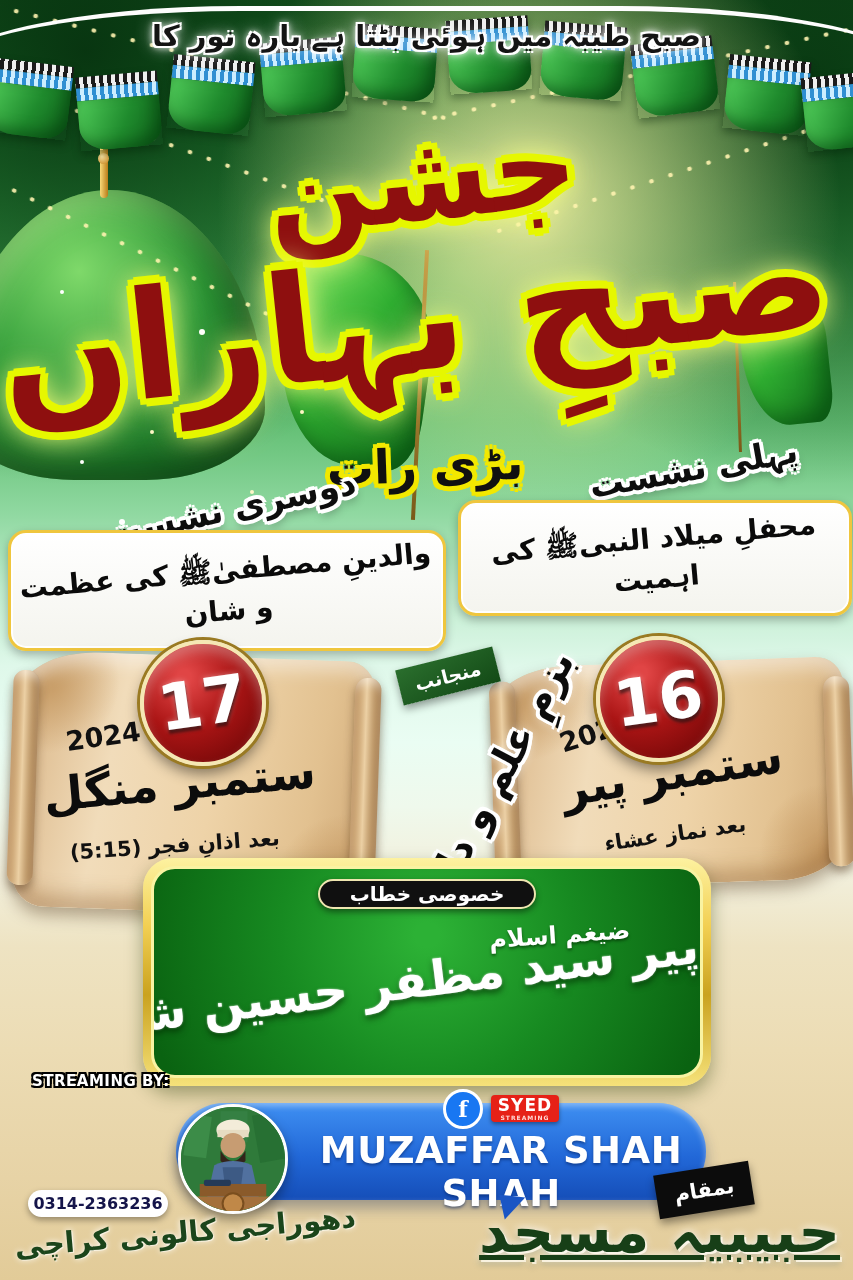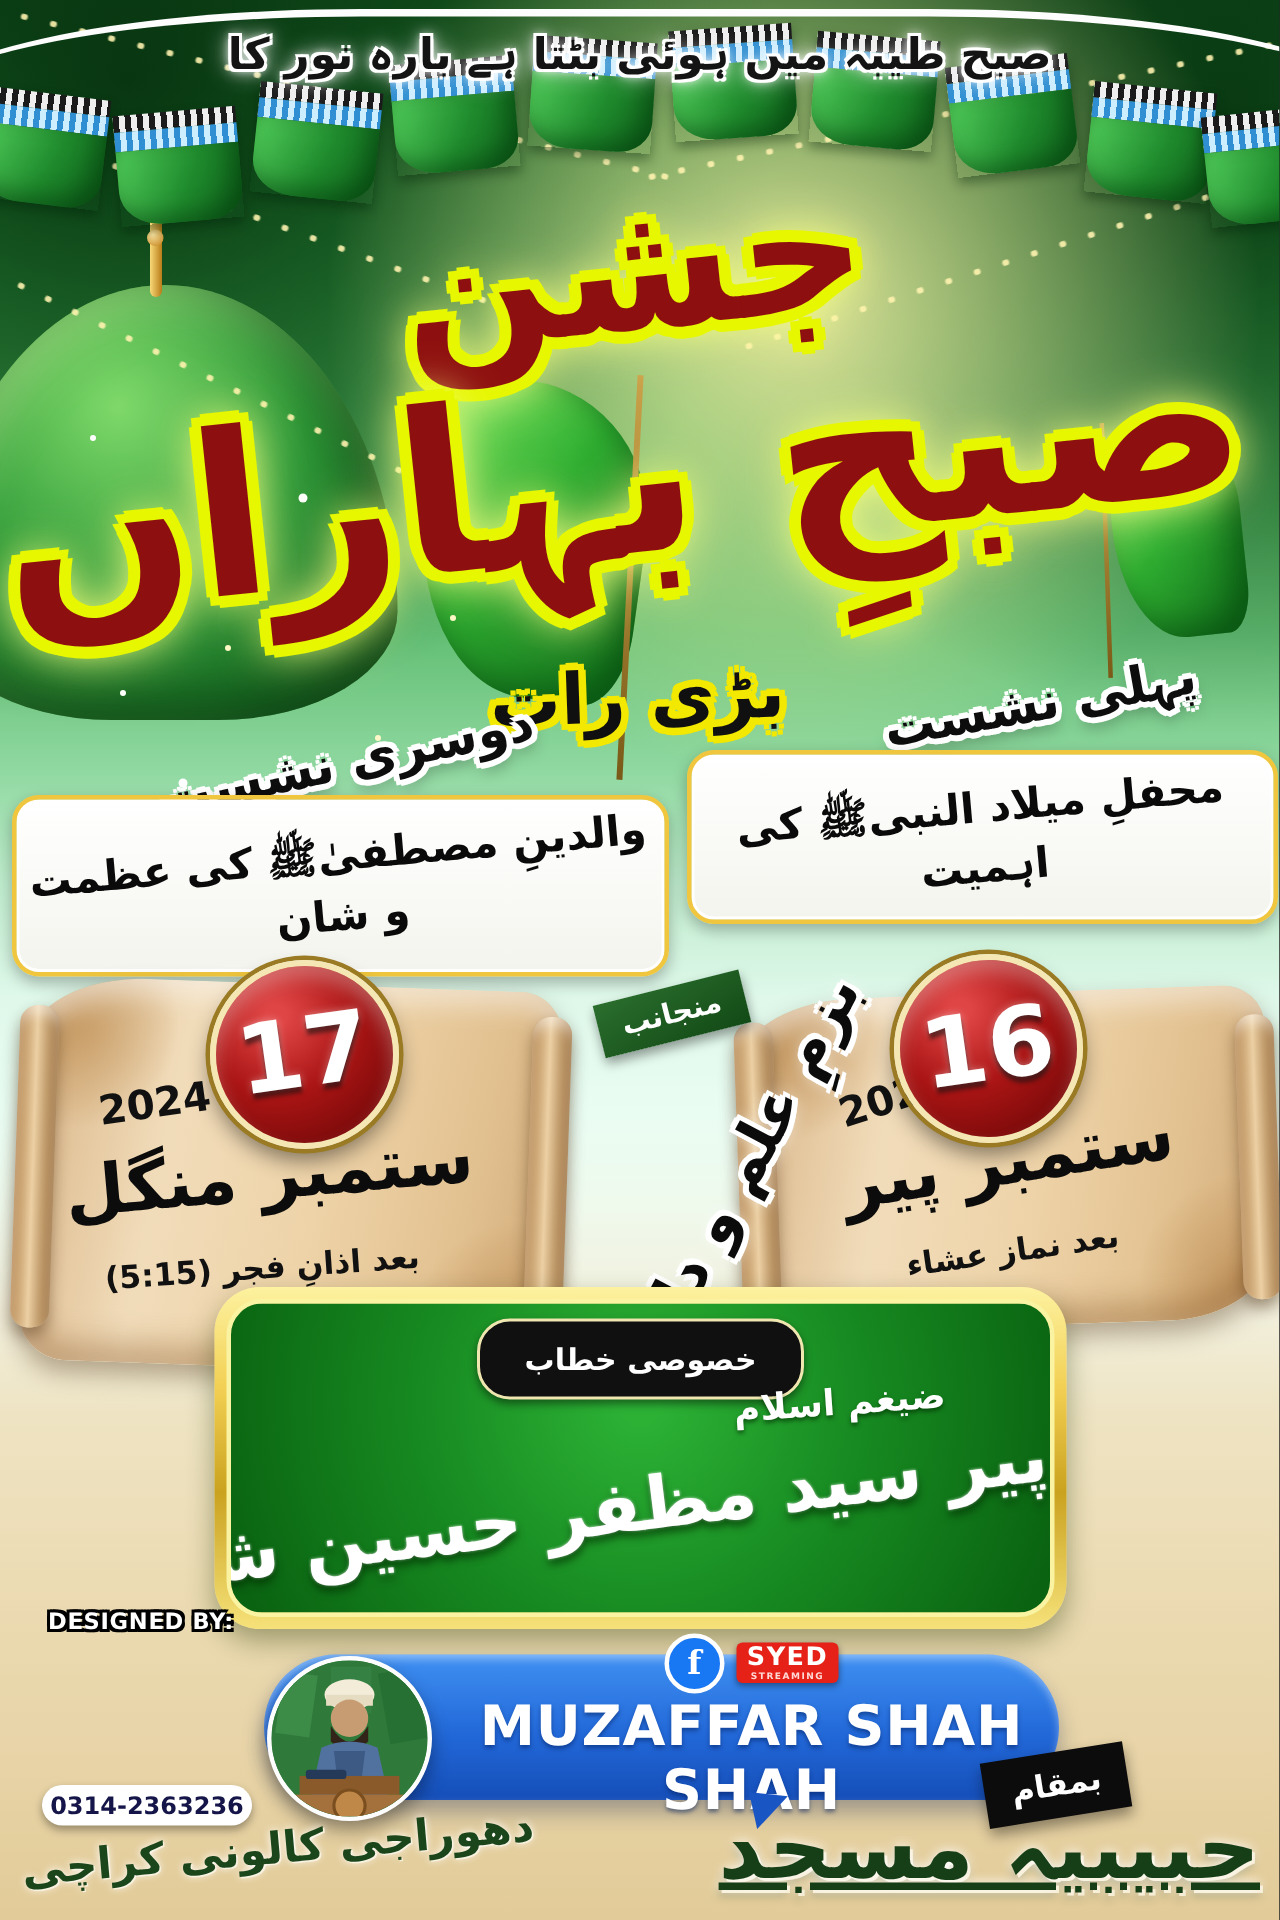--- a/index.html
+++ b/index.html
@@ -86,21 +86,21 @@
     padding:7px 16px;transform:rotate(-14deg);box-shadow:0 4px 8px rgba(0,0,0,.4);}
   .org-name{color:#0b0b0b;font-weight:bold;font-size:40px;white-space:nowrap;transform:rotate(-62deg);
     text-shadow:-3px -3px 0 #fff,3px -3px 0 #fff,-3px 3px 0 #fff,3px 3px 0 #fff,0 4px 0 #fff,0 -4px 0 #fff,0 0 12px #fff;}
 
   .gbanner-outer{left:143px;top:858px;width:568px;height:228px;border-radius:30px;padding:8px;box-sizing:border-box;
     background:linear-gradient(180deg,#fdf2a0 0%,#f2cf52 30%,#caa21f 60%,#f6e27a 100%);
     box-shadow:0 8px 18px rgba(40,60,10,.4);}
   .gbanner{width:100%;height:100%;border-radius:24px;border:3px solid #f9f3a2;box-sizing:border-box;position:relative;overflow:hidden;
     background:radial-gradient(circle at 50% 32%,#2cb135 4%,#178a21 48%,#0a6311 95%);}
   .khitab-pill{background:#101010;color:#fff;font-weight:bold;font-size:20px;letter-spacing:2px;
-    padding:13px 30px;border-radius:22px;border:2px solid #efe6b0;box-shadow:0 3px 6px rgba(0,0,0,.45);}
+    padding:1px 30px;border-radius:22px;border:2px solid #efe6b0;box-shadow:0 3px 6px rgba(0,0,0,.45);}
   .honorific{color:#fff;font-weight:bold;font-size:24px;transform:rotate(-4deg);text-shadow:0 2px 3px rgba(0,40,0,.6);}
   .gname{color:#ffffff;font-weight:bold;font-size:48px;white-space:nowrap;transform:rotate(-7deg);
     text-shadow:0 4px 6px rgba(0,45,0,.65),0 0 2px #eaffea;}
 
   .designed-hd{color:#fff;font-weight:bold;font-size:15px;letter-spacing:.5px;
     text-shadow:-2px -2px 0 #000,2px -2px 0 #000,-2px 2px 0 #000,2px 2px 0 #000,0 2px 0 #000,0 -2px 0 #000;}
   .navy-box{background:linear-gradient(180deg,#23234d,#101030);border-radius:10px;border:1px solid #44446a;
     box-shadow:0 4px 8px rgba(0,0,0,.4);display:flex;flex-direction:column;align-items:center;justify-content:center;}
   .brand{font-family:"DejaVu Serif",serif;font-style:italic;color:#fff;font-size:25px;line-height:1;}
   .brand-sub{color:#d9d2f5;font-size:13px;letter-spacing:5px;margin-top:2px;}
@@ -253,21 +253,21 @@
   <div class="abs gbanner-outer">
     <div class="gbanner">
       <div style="display:flex;justify-content:center;margin-top:10px;">
         <span class="khitab-pill rtl">خصوصی خطاب</span>
       </div>
       <div class="abs honorific rtl" style="right:70px;top:52px;">ضیغم اسلام</div>
       <div class="gname c rtl" style="margin-top:42px;">پیر سید مظفر حسین شاہ قادری</div>
     </div>
   </div>
 
-  <div class="abs designed-hd" style="left:32px;top:1072px;">DESIGNED BY:</div>
+  <div class="abs designed-hd" style="left:32px;top:1072px;">STREAMING BY:</div>
   <div class="abs phone-pill" style="left:28px;top:1190px;width:140px;height:27px;">0314-2363236</div>
 
   <div class="abs bluebar">
     <div style="margin-left:120px;height:100%;display:flex;flex-direction:column;justify-content:center;">
       <div class="fbrow">
         <span class="fb-circle">f</span>
         <span class="live-badge">
           <span class="live-word">SYED</span>
           <span class="streaming-word">STREAMING</span>
         </span>

